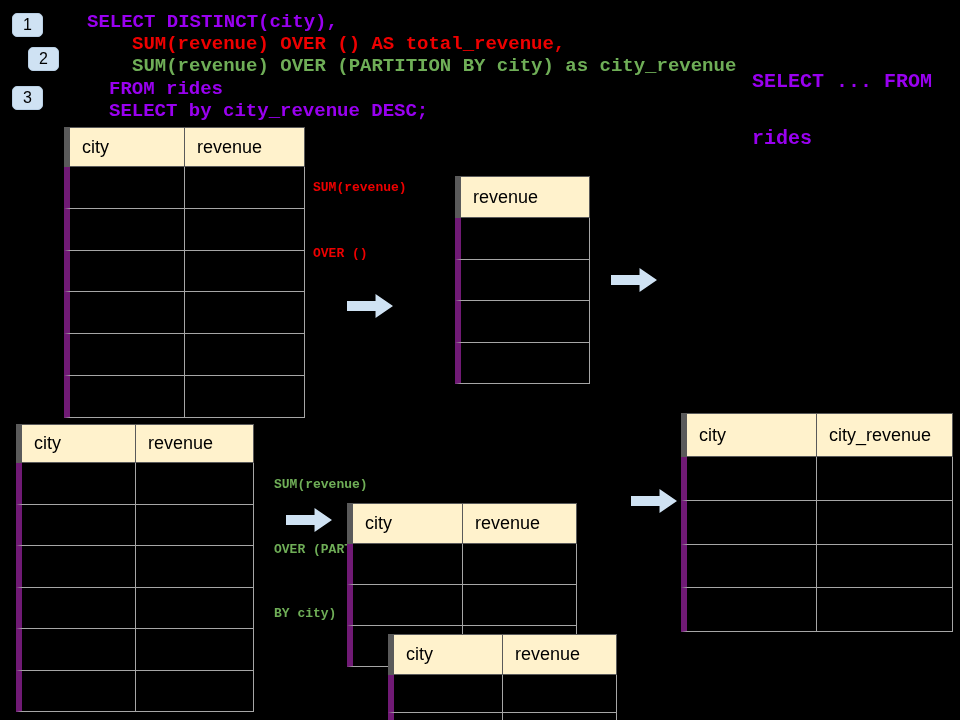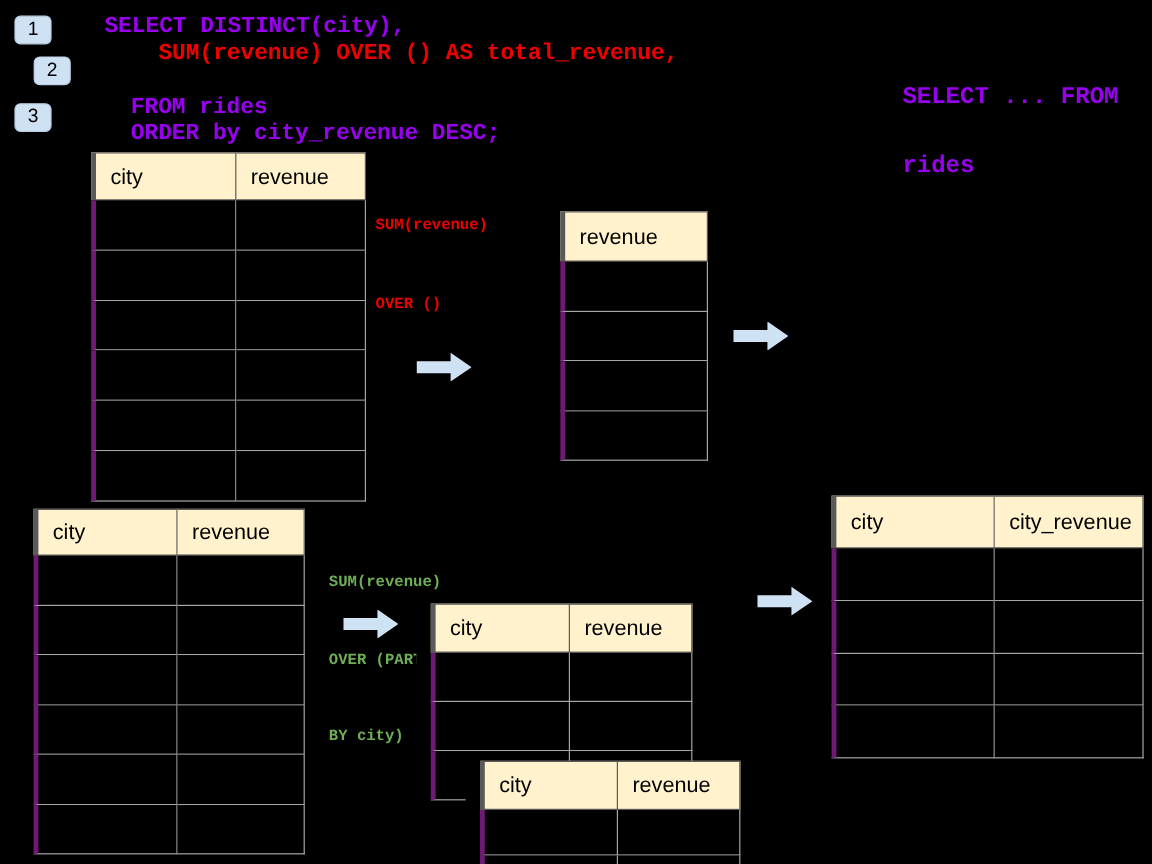--- a/index.html
+++ b/index.html
@@ -39,21 +39,21 @@
          clip-path:polygon(0 29%,62% 29%,62% 0,100% 50%,62% 100%,62% 71%,0 71%);}
   .a1{left:347px;top:294px;}
   .a2{left:611px;top:268px;}
   .a3{left:286px;top:508px;}
   .a4{left:631px;top:489px;}
 
   
   .dtable{position:absolute;background:#000;}
   .trow{display:flex;}
   .tcell{box-sizing:border-box;border-right:1px solid #a6a6a6;border-bottom:1px solid #a6a6a6;}
-  .tcell:first-child{border-left:4px solid #701a75;margin-left:12px;}
+  .tcell:first-child{border-left:6px solid #701a75;}
   .trow:first-child .tcell{border-top:1px solid #5a5a5a;}
   .thead .tcell{border-color:#5a5a5a;background:#fff2cc;color:#000;display:flex;align-items:center;
                 padding-left:12px;font-size:18px;font-family:"Liberation Sans",sans-serif;}
   .tbody-row .tcell{background:#000;}
   .thead{height:var(--hh);}
   .tbody-row{height:var(--rh);}
   .col0{width:var(--c0);flex:0 0 var(--c0);}
   .col1{flex:1;}
   .single .col0{width:auto;flex:1;}
 
@@ -68,22 +68,23 @@
 <body>
 
 <div class="canvas">
 
   <div class="badge b1">1</div>
   <div class="badge b2">2</div>
   <div class="badge b3">3</div>
 
   <div class="code-line cl1 red">SUM(revenue) OVER () AS total_revenue,</div>
   <div class="code-line cl0 purple">SELECT DISTINCT(city),</div>
+  <div class="code-line cl2 green">SUM(revenue) OVER (PARTITION BY city) as city_revenue</div>
   <div class="code-line cl3 purple">FROM rides</div>
-  <div class="code-line cl4 purple">ORDER by city_revenue DESC;</div>
+  <div class="code-line cl4 purple">SELECT by city_revenue DESC;</div>
 
   <div class="corner-note">
     <div>SELECT ... FROM</div>
     <div>rides</div>
   </div>
 
   <div class="label red label-total">
     <div>SUM(revenue)</div>
     <div>OVER ()</div>
   </div>

